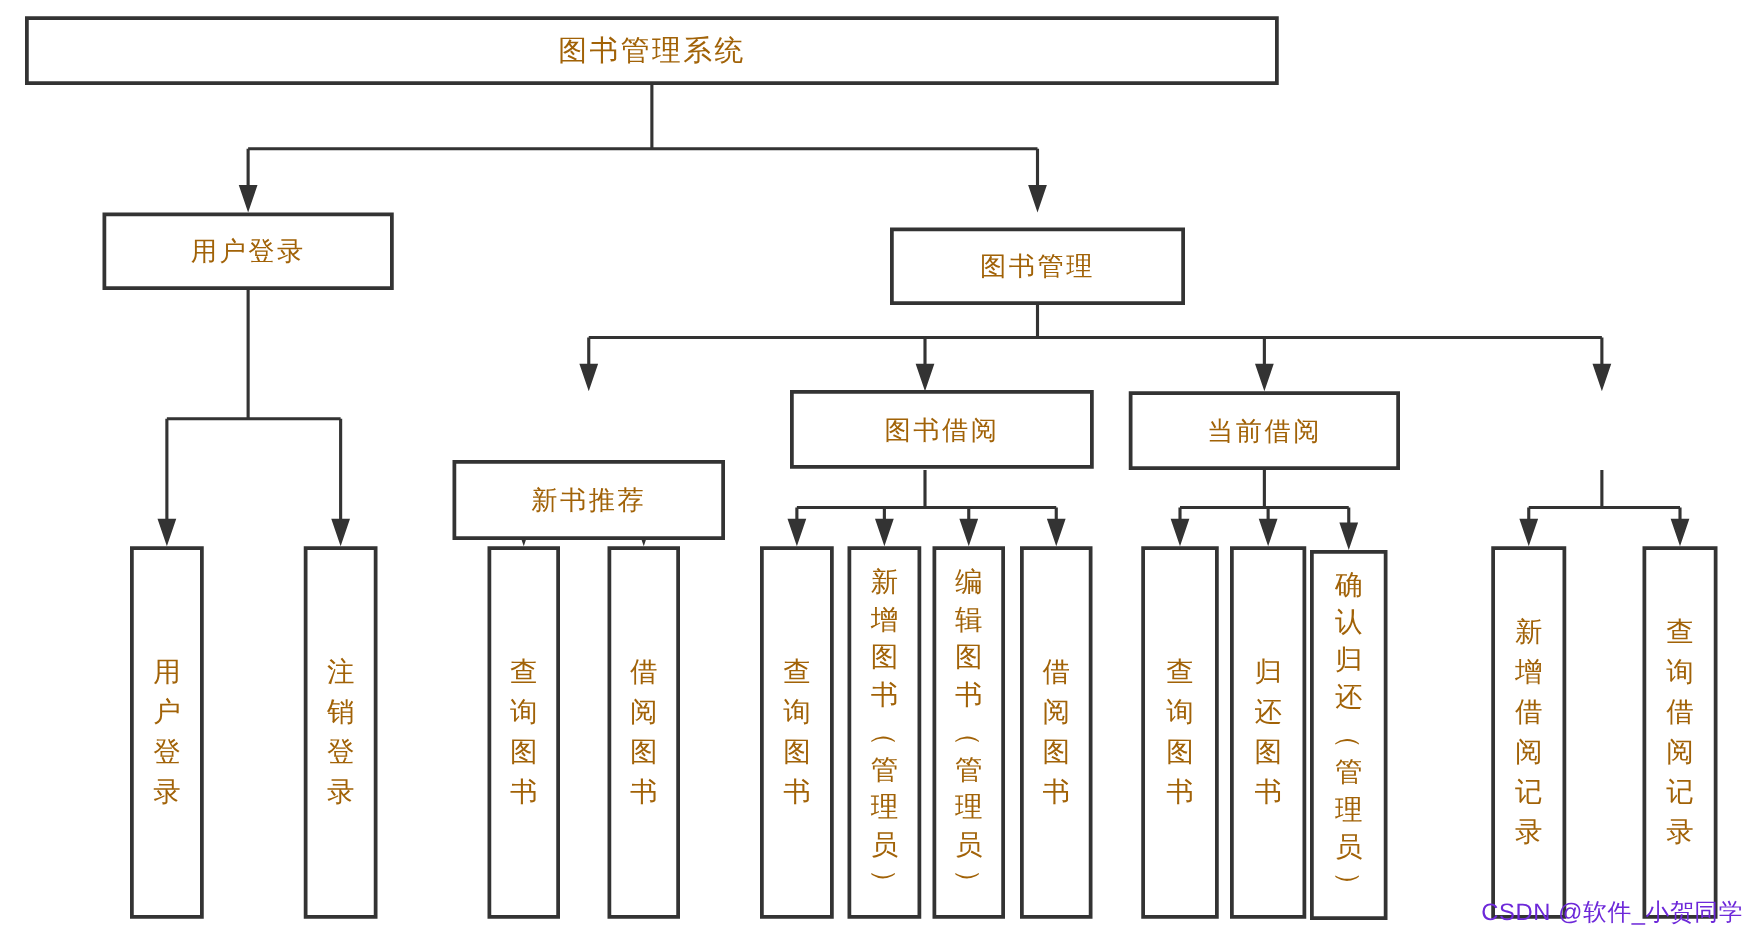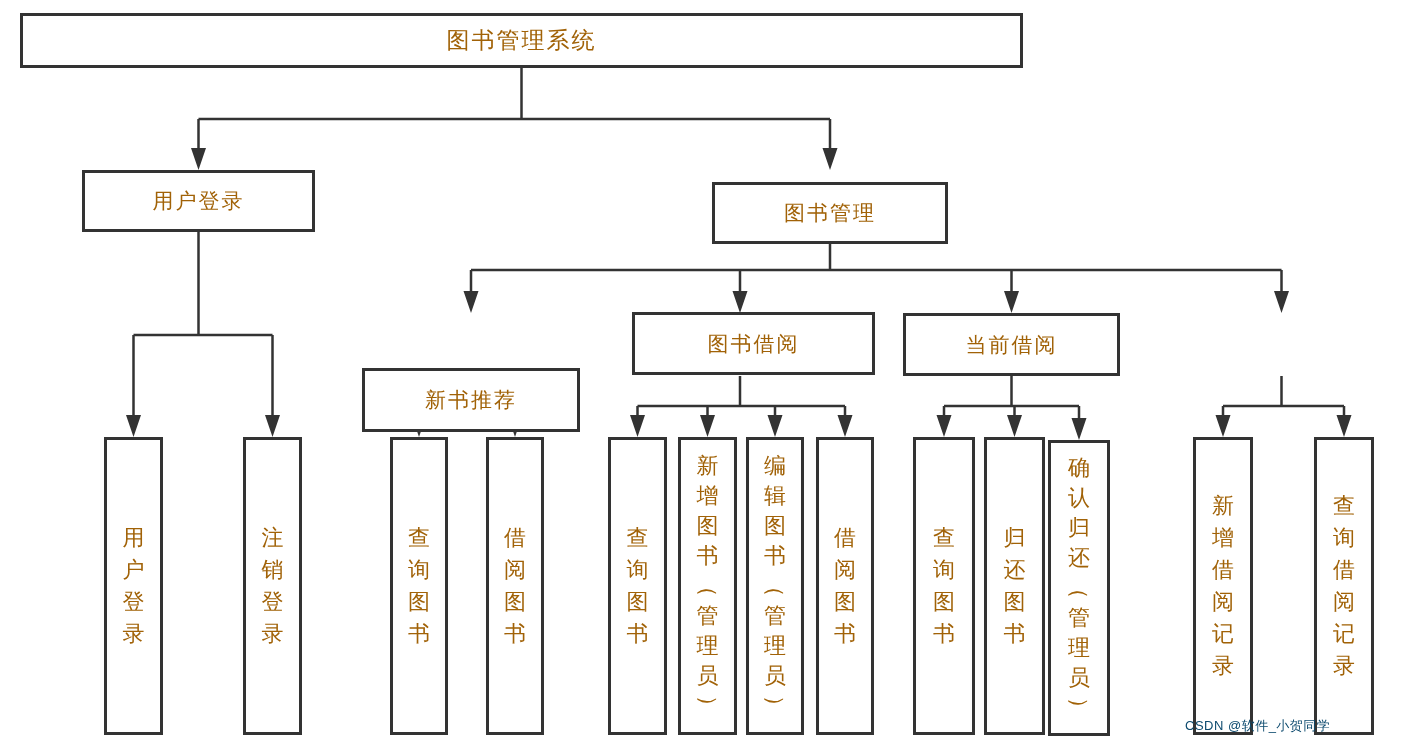--- a/index.html
+++ b/index.html
@@ -30,22 +30,22 @@
   #n-bb-query{left:608px;width:59px;}
   #n-bb-add{left:678px;width:59px;gap:8px;}
   #n-bb-edit{left:746px;width:58px;gap:8px;}
   #n-bb-borrow{left:816px;width:58px;}
   #n-cb-query{left:913px;width:62px;}
   #n-cb-return{left:984px;width:61px;}
   #n-cb-confirm{left:1048px;width:62px;top:440px;height:296px;gap:8px;}
   #n-br-add{left:1193px;width:60px;}
   #n-br-query{left:1314px;width:60px;}
   #watermark{
-    position:absolute;left:1185px;top:717px;z-index:5;font-size:13px;
-    color:#0c4a6e;letter-spacing:0.5px;white-space:nowrap;
+    position:absolute;left:1185px;top:717px;z-index:5;font-size:19px;
+    color:#6d28d9;letter-spacing:0.5px;white-space:nowrap;
   }
 </style>
 </head>
 <body>
 
 <div id="canvas">
 
   <svg id="connectors" width="1405" height="747" viewBox="0 0 1405 747">
     <path fill="none" stroke="#333333" stroke-width="2.5" d="
       M521.5 68 V119 M198.5 119 H830 M198.5 119 V152 M830 119 V152

